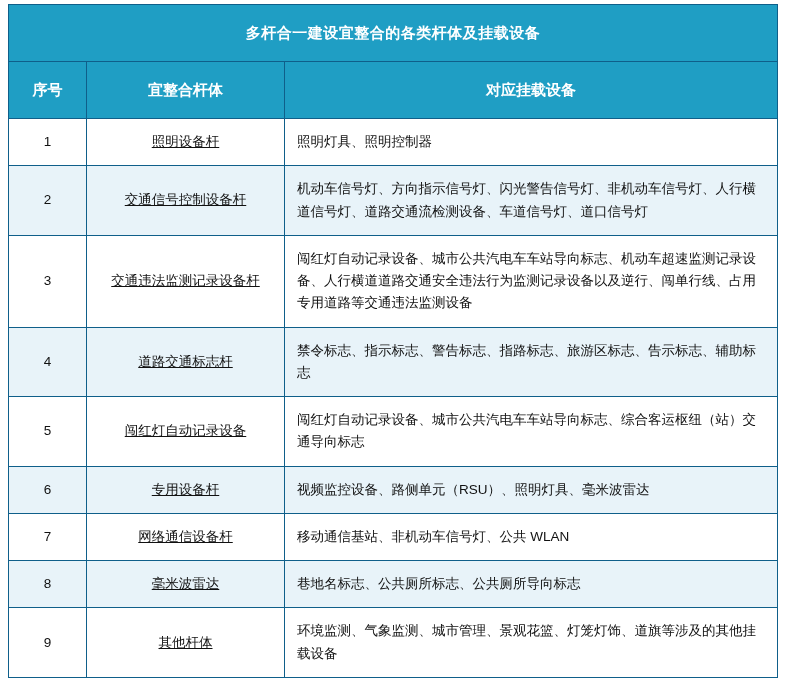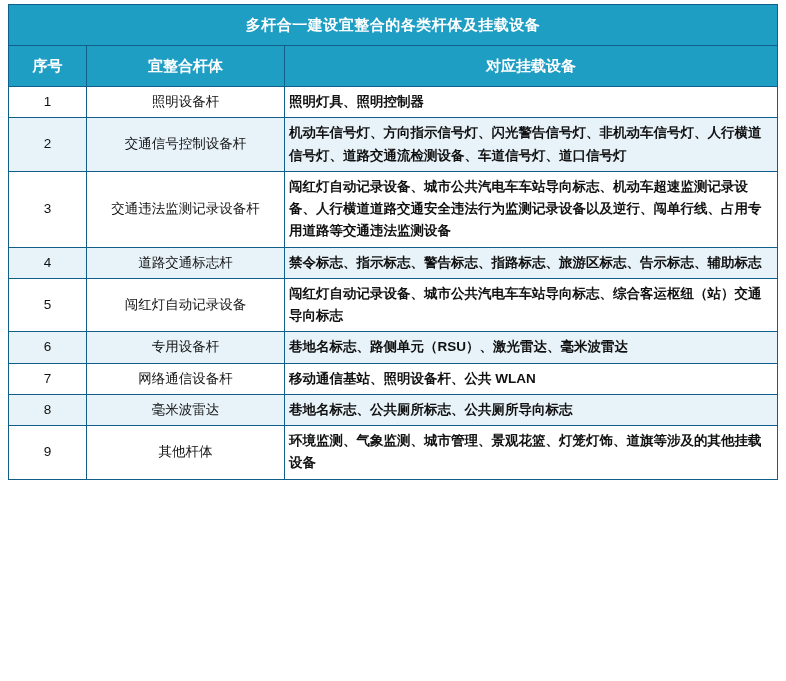--- a/index.html
+++ b/index.html
@@ -18,21 +18,21 @@
     box-sizing: border-box;
     padding: 4px 8px 8px 8px;
   }
   table.main-table {
     width: 770px;
     border-collapse: collapse;
     table-layout: fixed;
   }
   table.main-table td, table.main-table th {
     border: 1px solid #0f5f8a;
-    padding: 4px;
+    padding: 12px;
   }
   .title-cell {
     background: #1f9ec4;
     color: #ffffff;
     font-size: 15px;
     font-weight: bold;
     text-align: center;
     height: 32px;
     letter-spacing: 0.5px;
   }
@@ -52,26 +52,26 @@
   }
   .c-num {
     text-align: center;
     vertical-align: middle;
     padding: 7px 4px;
   }
   .c-name {
     text-align: center;
     vertical-align: middle;
     padding: 7px 8px;
+    text-decoration: underline;
   }
   .c-dev {
     text-align: left;
     vertical-align: middle;
     padding: 7px 9px;
-    font-weight: bold;
   }
   tr.odd td { background: #ffffff; }
   tr.even td { background: #e8f3f9; }
   .col-num { width: 78px; }
   .col-name { width: 198px; }
   .col-dev { width: auto; }
 </style>
 </head>
 <body>
 
@@ -113,26 +113,26 @@
         <td class="cell c-dev">禁令标志、指示标志、警告标志、指路标志、旅游区标志、告示标志、辅助标志</td>
       </tr>
       <tr class="odd">
         <td class="cell c-num">5</td>
         <td class="cell c-name">闯红灯自动记录设备</td>
         <td class="cell c-dev">闯红灯自动记录设备、城市公共汽电车车站导向标志、综合客运枢纽（站）交通导向标志</td>
       </tr>
       <tr class="even">
         <td class="cell c-num">6</td>
         <td class="cell c-name">专用设备杆</td>
-        <td class="cell c-dev">巷地名标志、路侧单元（RSU）、激光雷达、毫米波雷达</td>
+        <td class="cell c-dev">视频监控设备、路侧单元（RSU）、照明灯具、毫米波雷达</td>
       </tr>
       <tr class="odd">
         <td class="cell c-num">7</td>
         <td class="cell c-name">网络通信设备杆</td>
-        <td class="cell c-dev">移动通信基站、照明设备杆、公共 WLAN</td>
+        <td class="cell c-dev">移动通信基站、非机动车信号灯、公共 WLAN</td>
       </tr>
       <tr class="even">
         <td class="cell c-num">8</td>
         <td class="cell c-name">毫米波雷达</td>
         <td class="cell c-dev">巷地名标志、公共厕所标志、公共厕所导向标志</td>
       </tr>
       <tr class="odd">
         <td class="cell c-num">9</td>
         <td class="cell c-name">其他杆体</td>
         <td class="cell c-dev">环境监测、气象监测、城市管理、景观花篮、灯笼灯饰、道旗等涉及的其他挂载设备</td>

